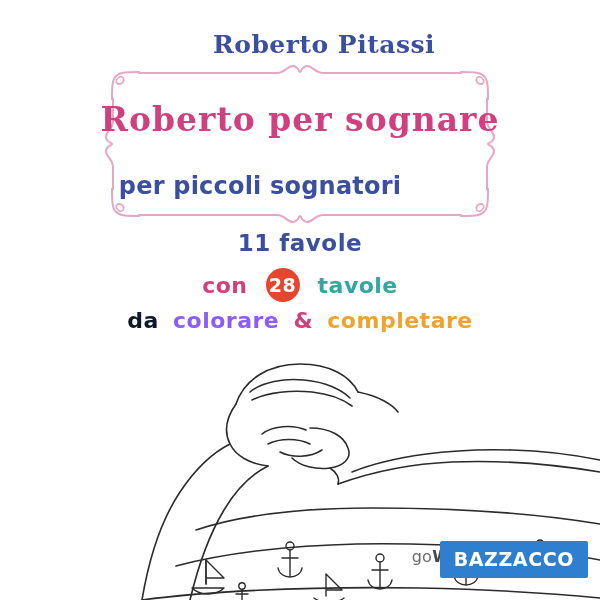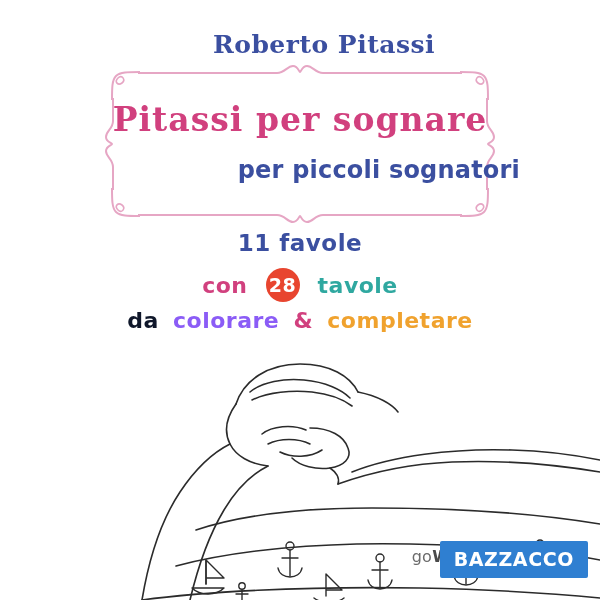--- a/index.html
+++ b/index.html
@@ -87,24 +87,24 @@
     width: 600px;
     text-align: center;
     font-family: "DejaVu Serif", serif;
     font-size: 33px;
     font-weight: bold;
     color: #d1407e;
     letter-spacing: 1px;
   }
   .title-sub {
     position: absolute;
-    top: 156px;
+    top: 172px;
     left: 0;
     width: 520px;
-    text-align: right;
+    text-align: center;
     font-family: "DejaVu Sans", sans-serif;
     font-size: 24px;
     font-weight: bold;
     color: #3b4fa0;
     letter-spacing: 0.2px;
   }
 
   
   .sub-line-1 {
     position: absolute;
@@ -258,21 +258,21 @@
       </svg>
     </div>
     <div class="flourish-v right">
       <svg width="16" height="46" viewBox="0 0 16 46">
         <rect x="6" y="0" width="16" height="46" fill="#ffffff"></rect>
         <path d="M8 0 C8 8 1 10 1 16 C1 21 7 22 7 23 C7 24 1 25 1 30 C1 36 8 38 8 46" fill="none" stroke="#e6a6c4" stroke-width="2"></path>
       </svg>
     </div>
   </div>
 
-  <div class="title-main">Pitassi per sognare</div>
+  <div class="title-main">Roberto per sognare</div>
   <div class="title-sub">per piccoli sognatori</div>
 
   <div class="sub-line-1">11 favole</div>
 
   <div class="sub-line-2">
     <span class="w-con">con</span>
     <span class="badge-28">28</span>
     <span class="w-tav">tavole</span>
   </div>
 

